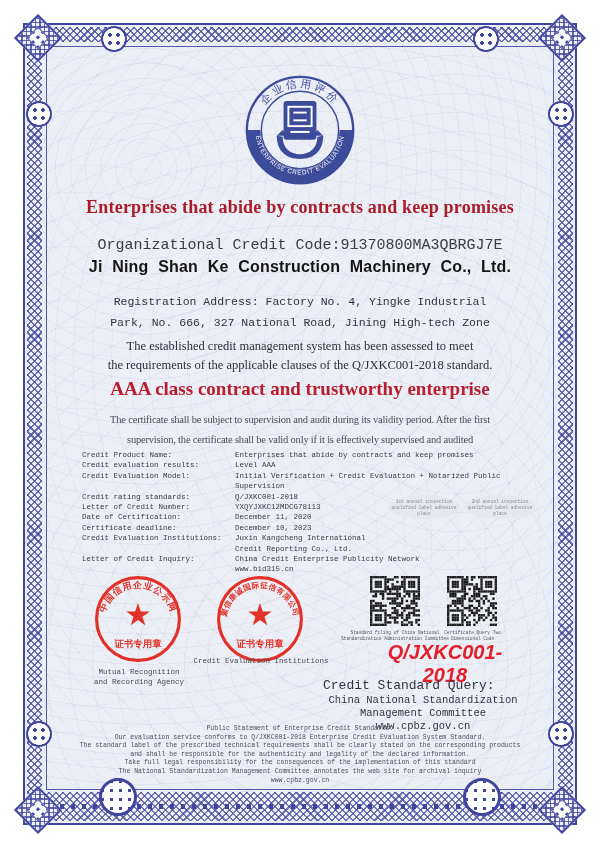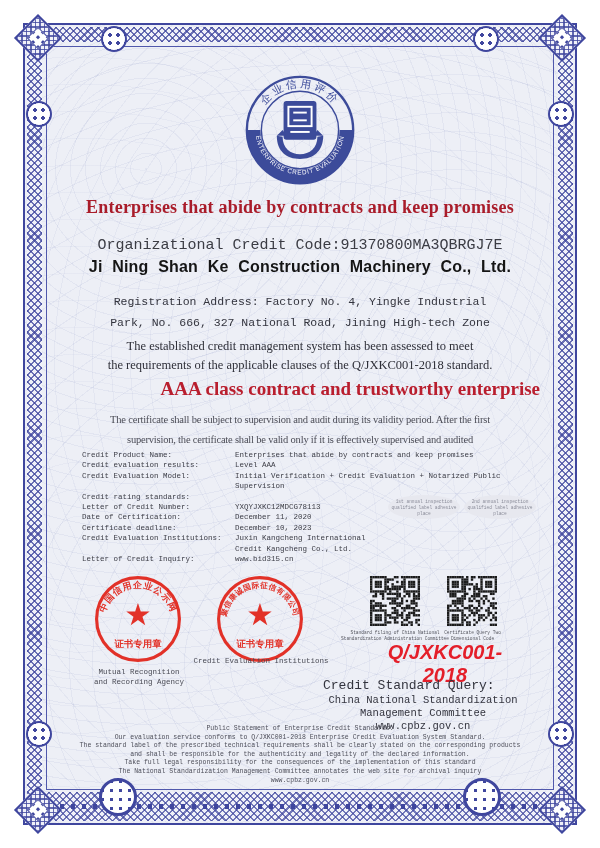--- a/index.html
+++ b/index.html
@@ -61,21 +61,21 @@
 
   .badge{left:242px;top:72px;width:116px;height:116px;}
 
   .title{top:197px;font-size:18px;font-weight:bold;color:#a91c2a;letter-spacing:0.2px;}
   .org-code{top:237px;font-family:"Liberation Mono", monospace;font-size:15px;color:#3b3c44;}
   .company{top:258px;font-family:"Liberation Sans", sans-serif;font-size:16px;font-weight:bold;
            color:#151515;word-spacing:5px;letter-spacing:0.2px;}
   .address{top:291px;font-family:"Liberation Mono", monospace;font-size:11.5px;
            line-height:21px;color:#33343e;}
   .assessment{top:337px;font-size:12.5px;line-height:19px;color:#2e2f38;}
-  .grade-title{top:378px;font-size:19px;font-weight:bold;color:#b91e2e;text-align:right;}
+  .grade-title{top:378px;font-size:19px;font-weight:bold;color:#b91e2e;}
   .supervision{top:410px;font-size:10.5px;line-height:19.5px;color:#4b4c56;letter-spacing:-0.2px;}
 
   .details{left:82px;top:450px;width:470px;font-family:"Liberation Mono", monospace;
            font-size:7.5px;line-height:10.4px;color:#3c3d46;}
   .drow{display:flex;gap:13px;}
   .dlabel{width:140px;flex:0 0 140px;}
   .dvalue{flex:1;}
 
   .sticker{top:495px;width:72px;height:24px;border-radius:50%;background:#e7e8ef;
            text-align:center;padding-top:4px;box-sizing:border-box;
@@ -193,43 +193,45 @@
     <div class="drow">
       <div class="dlabel">Credit evaluation results:</div>
       <div class="dvalue">Level AAA</div>
     </div>
     <div class="drow">
       <div class="dlabel">Credit Evaluation Model:</div>
       <div class="dvalue">Initial Verification + Credit Evaluation + Notarized Public Supervision</div>
     </div>
     <div class="drow">
       <div class="dlabel">Credit rating standards:</div>
+      <div class="dvalue">Q/JXKC001-2018</div>
     </div>
     <div class="drow">
       <div class="dlabel">Letter of Credit Number:</div>
       <div class="dvalue">YXQYJXKC12MDCG78113</div>
     </div>
     <div class="drow">
       <div class="dlabel">Date of Certification:</div>
       <div class="dvalue">December 11, 2020</div>
     </div>
     <div class="drow">
       <div class="dlabel">Certificate deadline:</div>
       <div class="dvalue">December 10, 2023</div>
     </div>
     <div class="drow">
       <div class="dlabel">Credit Evaluation Institutions:</div>
       <div class="dvalue">
         <div>Juxin Kangcheng International</div>
-        <div>Credit Kangcheng Co., Ltd.</div>
+        <div>Credit Reporting Co., Ltd.</div>
       </div>
     </div>
     <div class="drow">
       <div class="dlabel">Letter of Credit Inquiry:</div>
       <div class="dvalue">
+        <div>China Credit Enterprise Publicity Network</div>
         <div>www.bid315.cn</div>
       </div>
     </div>
   </div>
 
   <div class="abs sticker sticker1">
     <div>1st annual inspection</div>
     <div>qualified label adhesive place</div>
   </div>
   <div class="abs sticker sticker2">

